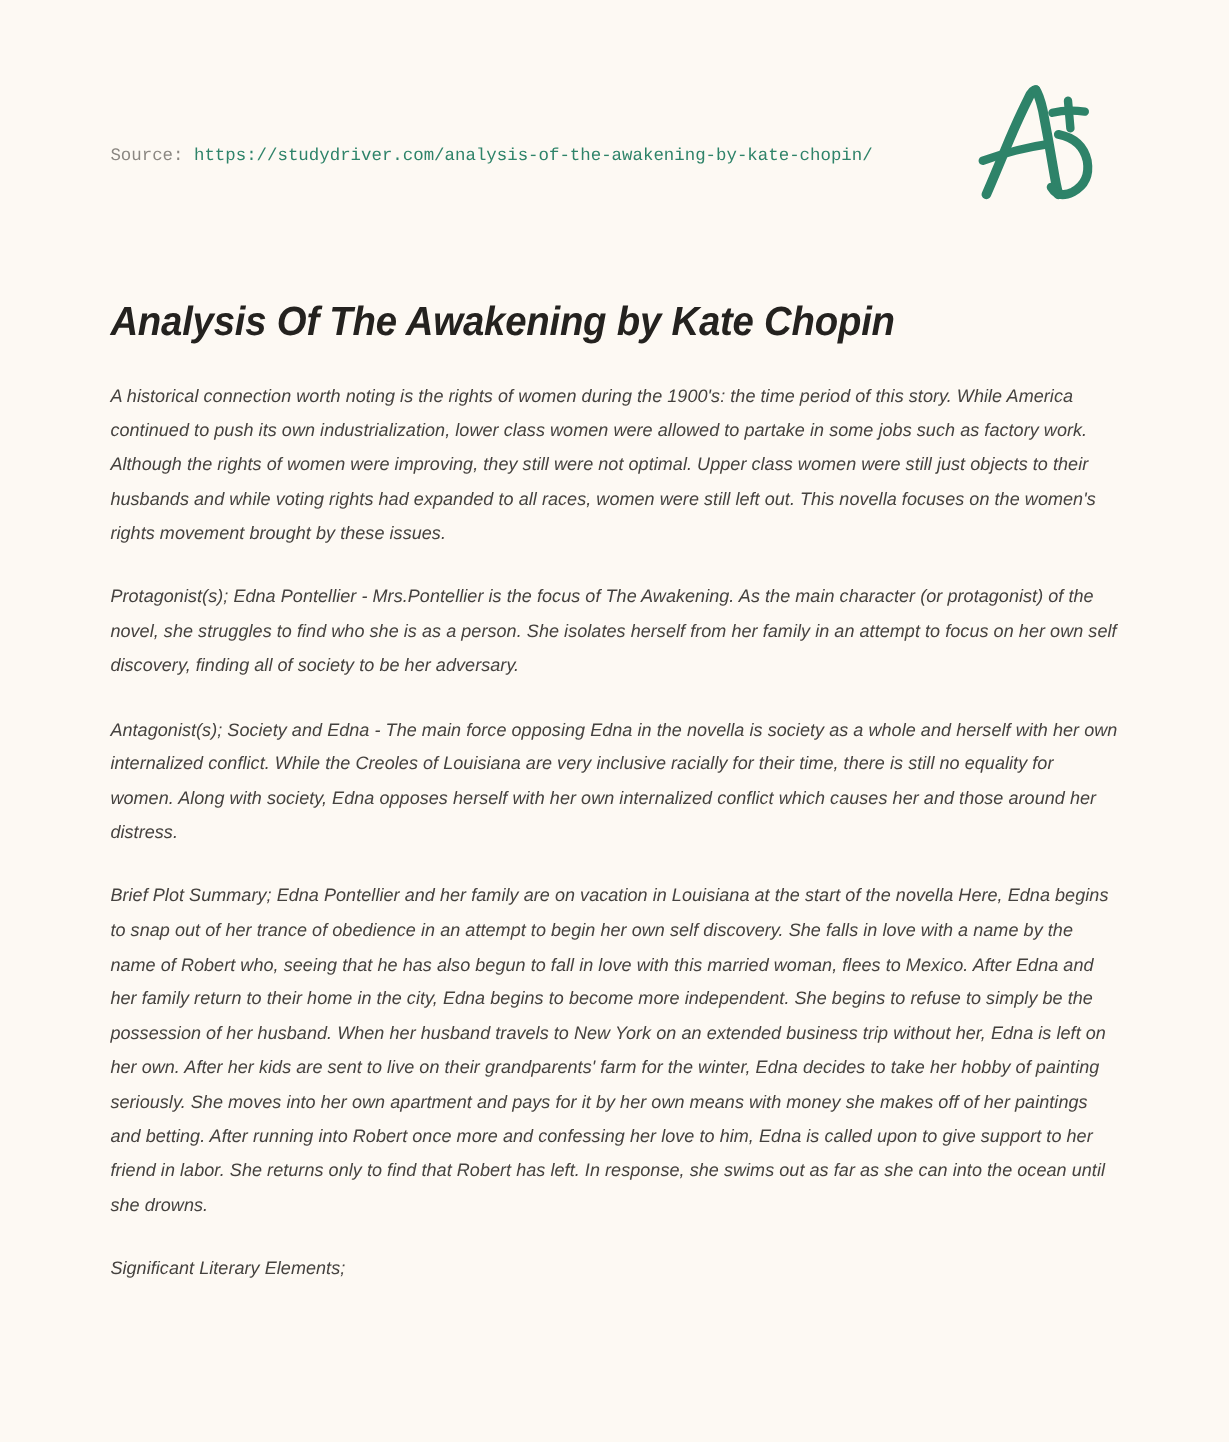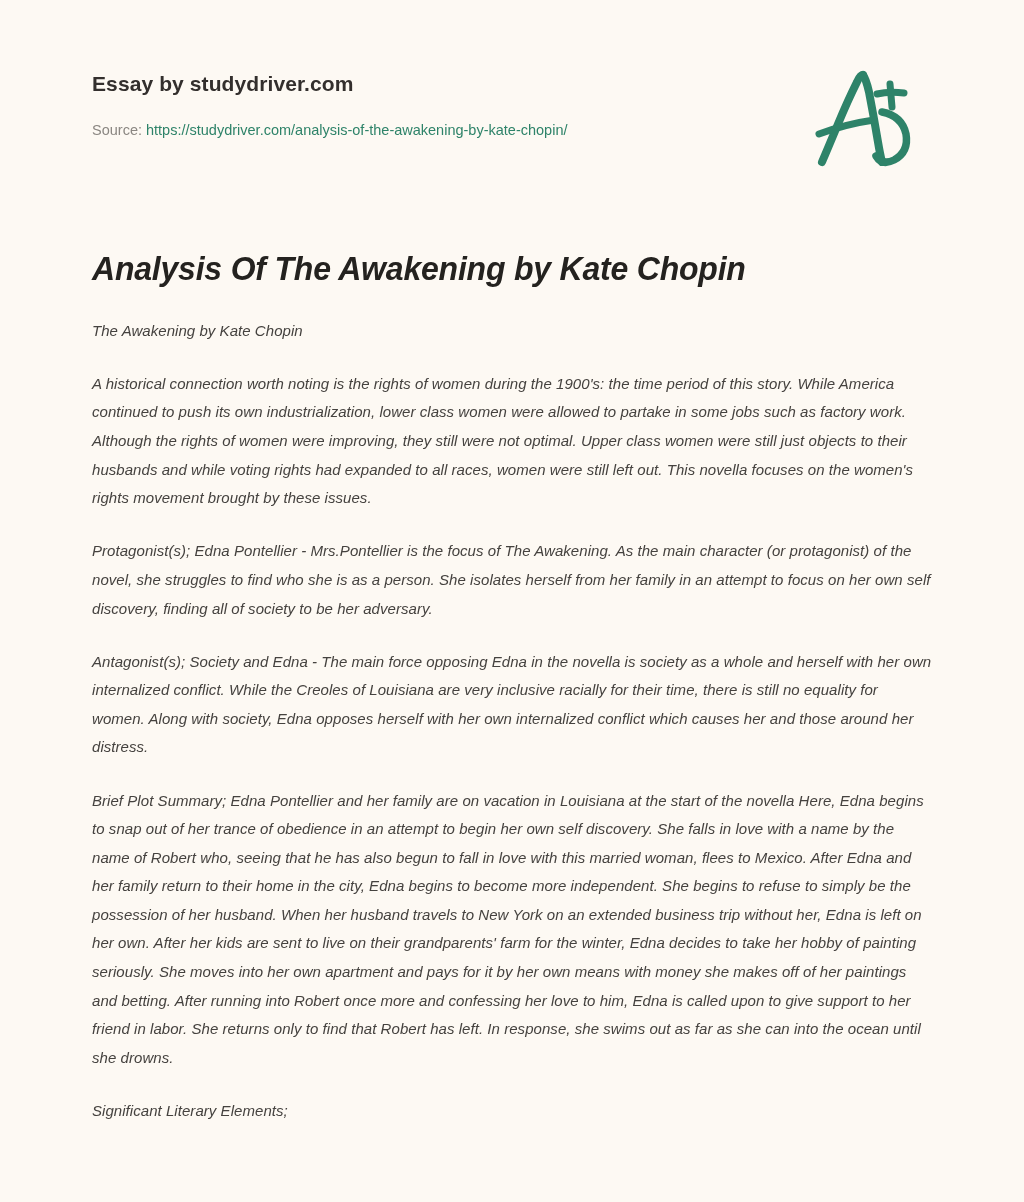--- a/index.html
+++ b/index.html
@@ -44,20 +44,21 @@
     white-space: nowrap;
   }
 
   .source-line {
     position: absolute;
     left: 92px;
     top: 122px;
     font-size: 14.5px;
     white-space: nowrap;
     color: #8b8782;
+    font-family: Liberation Mono, monospace;
   }
 
   .source-label {
     color: #8b8782;
   }
 
   .source-url {
     color: #2e8369;
     text-decoration: none;
   }
@@ -106,21 +107,20 @@
     margin-bottom: 0;
   }
 </style>
 </head>
 <body>
 
 <div class="page">
 
   <header class="header">
 
-    <div class="brand-line">Essay by studydriver.com</div>
 
     <div class="source-line">
       <span class="source-label">Source: </span><a class="source-url" href="#">https://studydriver.com/analysis-of-the-awakening-by-kate-chopin/</a>
     </div>
 
     <div class="logo">
       <svg viewBox="0 0 120 112" width="120" height="112" aria-hidden="true">
         <g fill="none" stroke="#2e8369" stroke-linecap="round" stroke-linejoin="round">
 
           <path d="M16 100 Q22 86 32 62 Q42 38 51 20 Q54 13 57 13" stroke-width="8"></path>
@@ -137,21 +137,20 @@
         </g>
       </svg>
     </div>
 
   </header>
 
   <article class="article">
 
     <h1 class="article-title">Analysis Of The Awakening by Kate Chopin</h1>
 
-    <p class="para">The Awakening by Kate Chopin</p>
     <p class="para">A historical connection worth noting is the rights of women during the 1900's: the time period of this story. While America continued to push its own industrialization, lower class women were allowed to partake in some jobs such as factory work. Although the rights of women were improving, they still were not optimal. Upper class women were still just objects to their husbands and while voting rights had expanded to all races, women were still left out. This novella focuses on the women's rights movement brought by these issues.</p>
     <p class="para">Protagonist(s); Edna Pontellier - Mrs.Pontellier is the focus of The Awakening. As the main character (or protagonist) of the novel, she struggles to find who she is as a person. She isolates herself from her family in an attempt to focus on her own self discovery, finding all of society to be her adversary.</p>
     <p class="para">Antagonist(s); Society and Edna - The main force opposing Edna in the novella is society as a whole and herself with her own internalized conflict. While the Creoles of Louisiana are very inclusive racially for their time, there is still no equality for women. Along with society, Edna opposes herself with her own internalized conflict which causes her and those around her distress.</p>
     <p class="para">Brief Plot Summary; Edna Pontellier and her family are on vacation in Louisiana at the start of the novella Here, Edna begins to snap out of her trance of obedience in an attempt to begin her own self discovery. She falls in love with a name by the name of Robert who, seeing that he has also begun to fall in love with this married woman, flees to Mexico. After Edna and her family return to their home in the city, Edna begins to become more independent. She begins to refuse to simply be the possession of her husband. When her husband travels to New York on an extended business trip without her, Edna is left on her own. After her kids are sent to live on their grandparents' farm for the winter, Edna decides to take her hobby of painting seriously. She moves into her own apartment and pays for it by her own means with money she makes off of her paintings and betting. After running into Robert once more and confessing her love to him, Edna is called upon to give support to her friend in labor. She returns only to find that Robert has left. In response, she swims out as far as she can into the ocean until she drowns.</p>
     <p class="para">Significant Literary Elements;</p>
 
   </article>
 
 </div>
 

